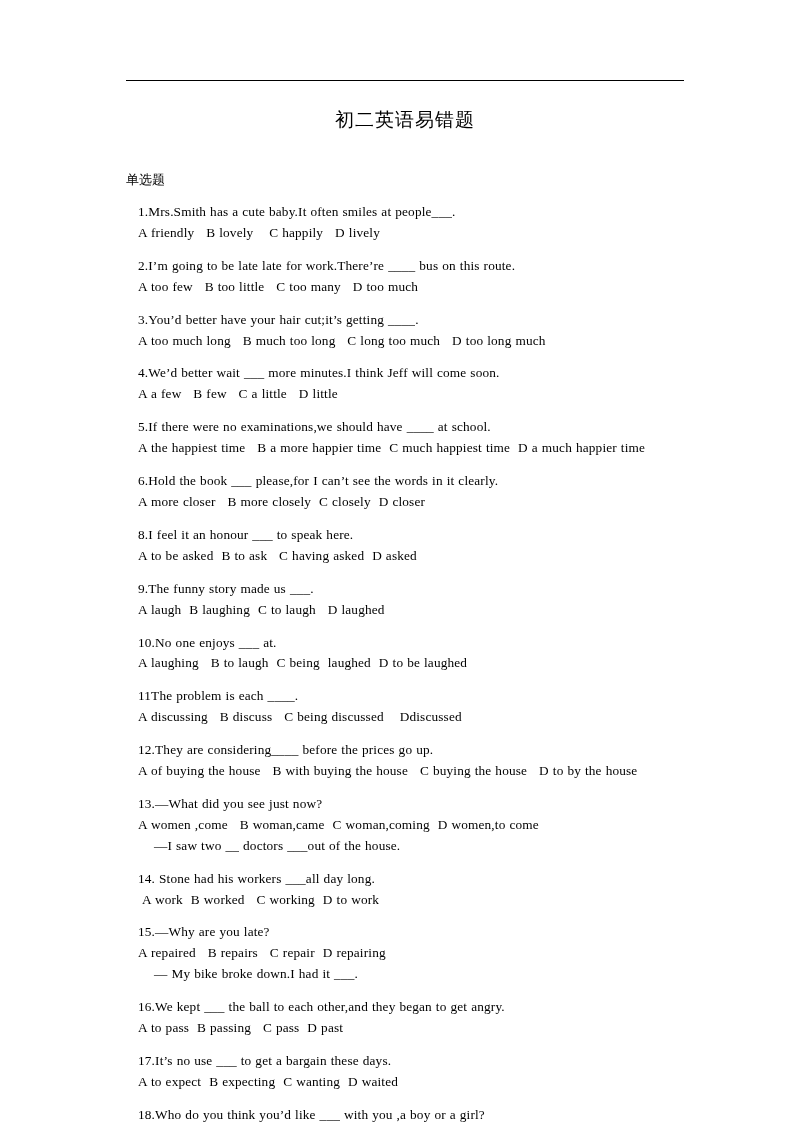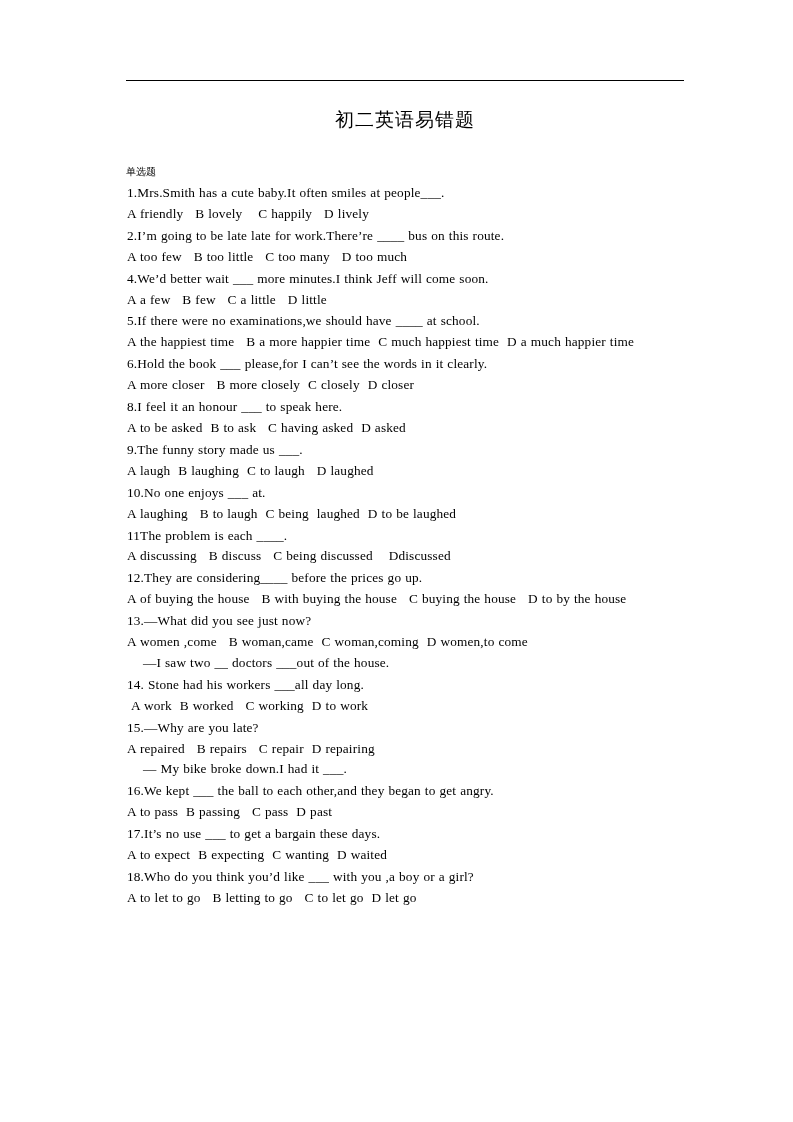--- a/index.html
+++ b/index.html
@@ -36,24 +36,24 @@
   .doc-title {
     text-align: center;
     font-size: 19px;
     line-height: 28px;
     font-weight: normal;
     font-family: "DejaVu Serif", "Liberation Serif", serif;
     margin: 24px 0 0 0;
     letter-spacing: 1px;
   }
   .section-head {
-    font-size: 10px;
+    font-size: 13px;
     line-height: 21px;
     font-family: "DejaVu Serif", "Liberation Serif", serif;
-    margin-top: 28px;
+    margin-top: 36px;
   }
   .qlist {
     margin: 0;
     padding: 0;
     list-style: none;
   }
   .line {
     font-size: 13.3px;
     line-height: 20.9px;
     font-family: "Liberation Serif", "DejaVu Serif", serif;
@@ -61,21 +61,21 @@
     word-spacing: 0.5px;
     letter-spacing: 0.15px;
   }
   .line.wrap {
     white-space: pre-wrap;
   }
   .line.indent {
     padding-left: 16px;
   }
   .q-block {
-    margin: 1px;
+    margin: 12px;
   }
 </style>
 </head>
 <body>
 
 <div class="page">
   <div class="content">
 
     <div class="header-rule"></div>
 
@@ -88,20 +88,24 @@
       <div class="q-block">
         <div class="line">1.Mrs.Smith has a cute baby.It often smiles at people___.</div>
         <div class="line">A friendly   B lovely    C happily   D lively</div>
       </div>
 
       <div class="q-block">
         <div class="line">2.I’m going to be late late for work.There’re ____ bus on this route.</div>
         <div class="line">A too few   B too little   C too many   D too much</div>
       </div>
 
+      <div class="q-block">
+        <div class="line">3.You’d better have your hair cut;it’s getting ____.</div>
+        <div class="line">A too much long   B much too long   C long too much   D too long much</div>
+      </div>
 
       <div class="q-block">
         <div class="line">4.We’d better wait ___ more minutes.I think Jeff will come soon.</div>
         <div class="line">A a few   B few   C a little   D little</div>
       </div>
 
       <div class="q-block">
         <div class="line">5.If there were no examinations,we should have ____ at school.</div>
         <div class="line wrap">A the happiest time   B a more happier time  C much happiest time  D a much happier time</div>
       </div>

